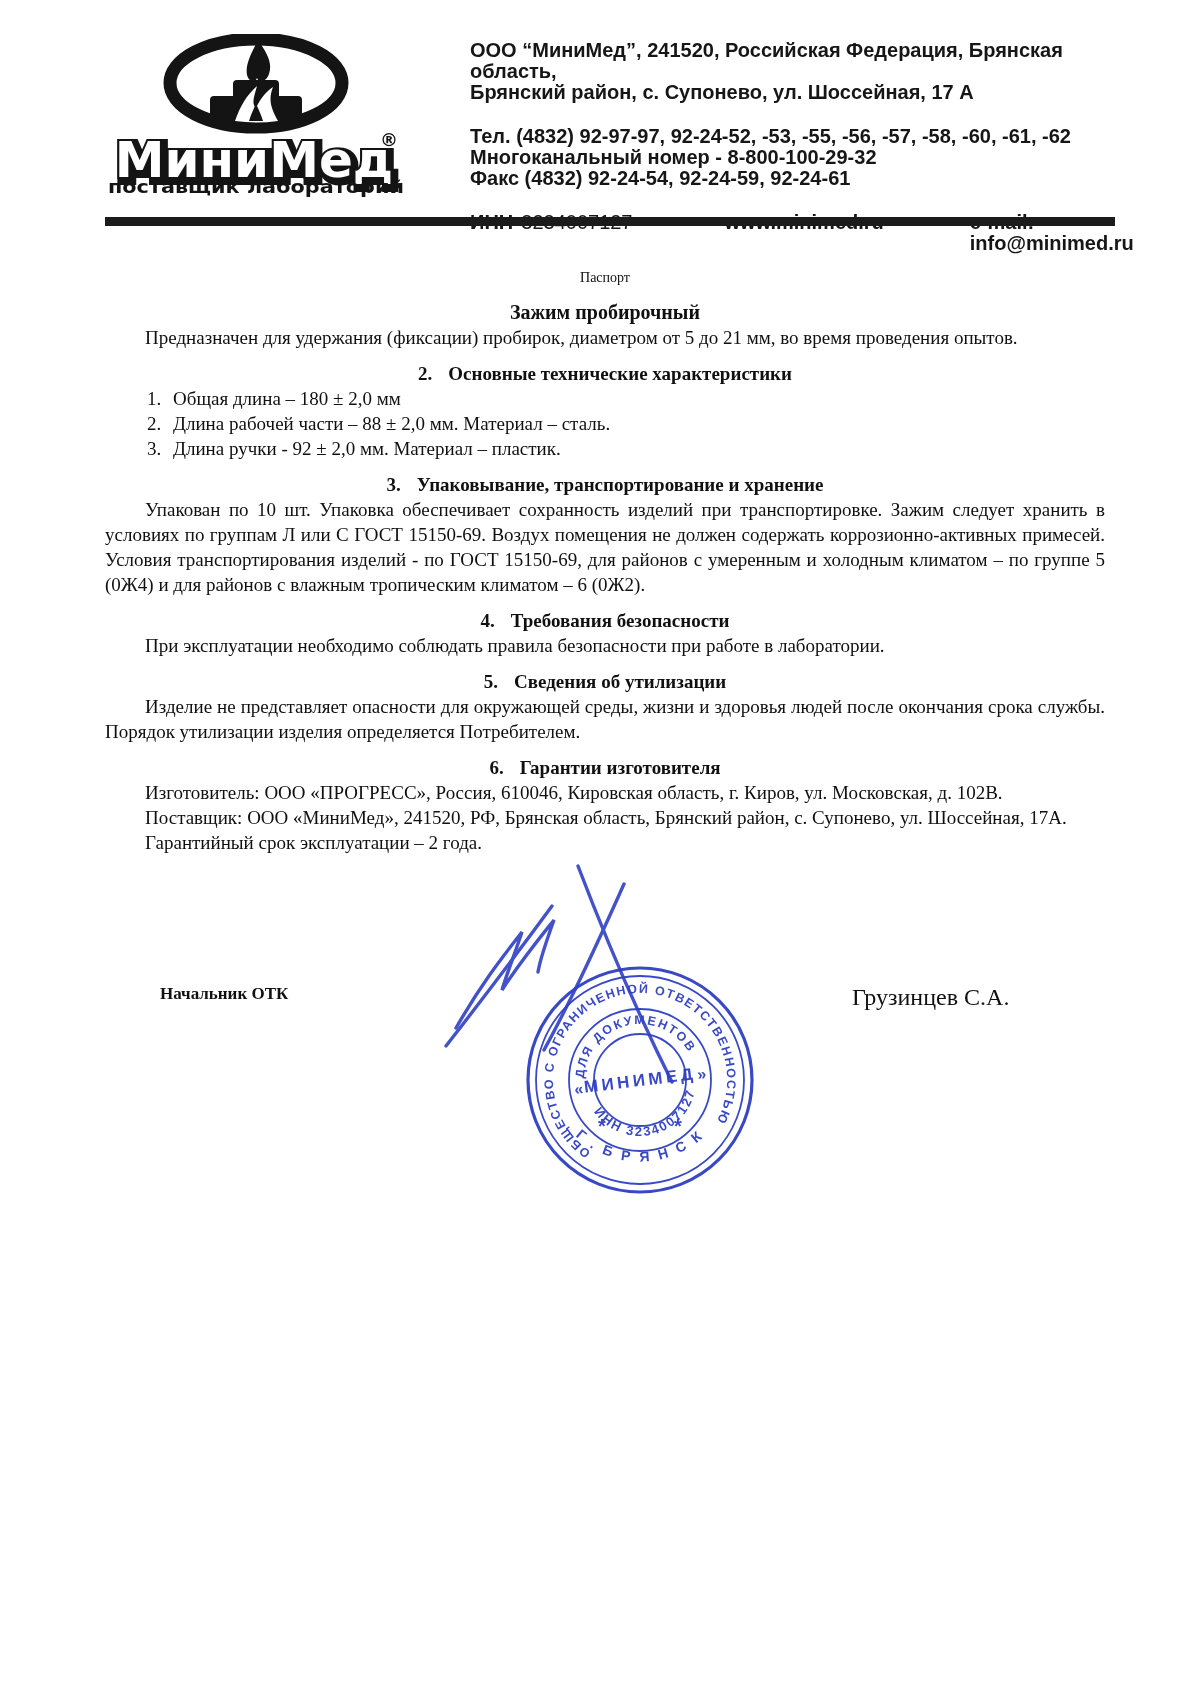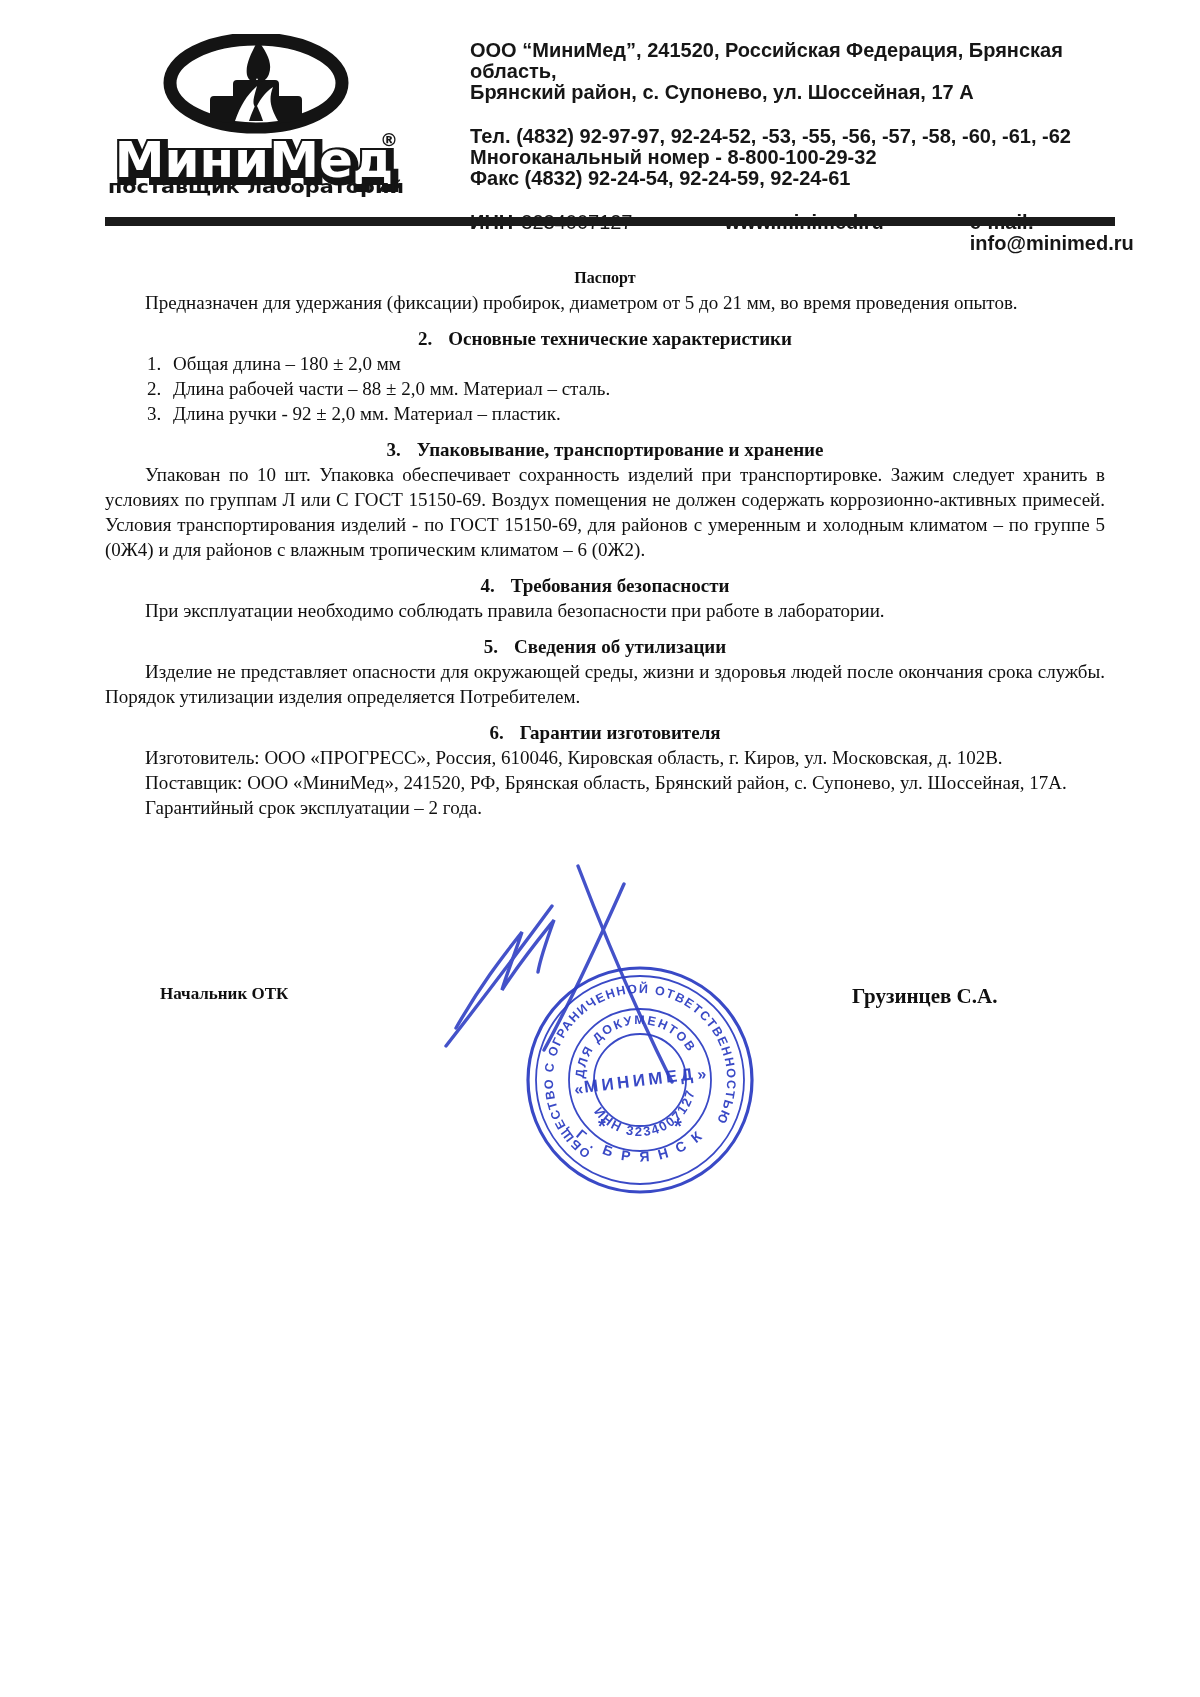--- a/index.html
+++ b/index.html
@@ -15,33 +15,33 @@
   .hdr-inn-row{display:flex;align-items:baseline;margin-top:23px;}
   .hdr-inn-row .inn-label{font-weight:bold;}
   .hdr-inn-row .inn-value{font-weight:normal;margin-left:8px;}
   .hdr-inn-row .site{margin-left:92px;}
   .hdr-inn-row .mail{margin-left:86px;}
   .divider-bar{position:absolute;left:105px;top:217px;width:1010px;height:9px;background:#1b1b1b;}
 
   
   .content{position:absolute;left:105px;top:240px;width:1000px;
            font-size:19px;line-height:25px;}
-  .doc-title{padding-top:25px;text-align:center;font-weight:bold;font-size:16px;line-height:25px;}
+  .doc-title{padding-top:25px;text-align:center;font-weight:normal;font-size:14px;line-height:25px;}
   .doc-subtitle{margin-top:10px;text-align:center;font-weight:bold;font-size:20px;line-height:25px;}
   .sec-h{margin-top:11px;text-align:center;font-weight:bold;line-height:25px;}
   .sec-h .num{margin-right:16px;}
   .para{margin:0;text-align:justify;text-indent:40px;}
   .para.noj{text-align:left;}
   .speclist{margin:0;padding:0;list-style:none;}
   .speclist .row{display:flex;line-height:25px;}
   .speclist .n{width:26px;margin-left:42px;}
 
   
   .sig-left{position:absolute;left:160px;top:984px;font-weight:bold;font-size:17px;}
-  .sig-right{position:absolute;left:852px;top:984px;font-weight:bold;font-size:21px;text-align:center;}
+  .sig-right{position:absolute;left:852px;top:984px;font-weight:normal;font-size:24px;text-align:center;}
   .stamp-svg{position:absolute;left:515px;top:955px;width:250px;height:250px;}
   .autograph-svg{position:absolute;left:428px;top:858px;width:290px;height:250px;}
   .stamp-txt{font-family:"Liberation Sans","DejaVu Sans",sans-serif;font-weight:bold;}
 
   
   .wordmark{font-family:"DejaVu Sans","Liberation Sans",sans-serif;font-weight:bold;}
 </style>
 </head>
 <body>
 
@@ -83,20 +83,21 @@
       <span class="inn-value">3234007127</span>
       <span class="site">www.minimed.ru</span>
       <span class="mail">e-mail: info@minimed.ru</span>
     </div>
   </div>
 
   <div class="divider-bar"></div>
 
   <div class="content">
     <div class="doc-title">Паспорт</div>
+    <div class="doc-subtitle">Зажим пробирочный</div>
 
     <p class="para">Предназначен для удержания (фиксации) пробирок, диаметром от 5 до 21 мм, во время проведения опытов.</p>
 
     <div class="sec-h">
       <span class="num">2.</span><span>Основные технические характеристики</span>
     </div>
     <div class="speclist">
       <div class="row">
         <span class="n">1.</span>
         <span>Общая длина – 180 ± 2,0 мм</span>

